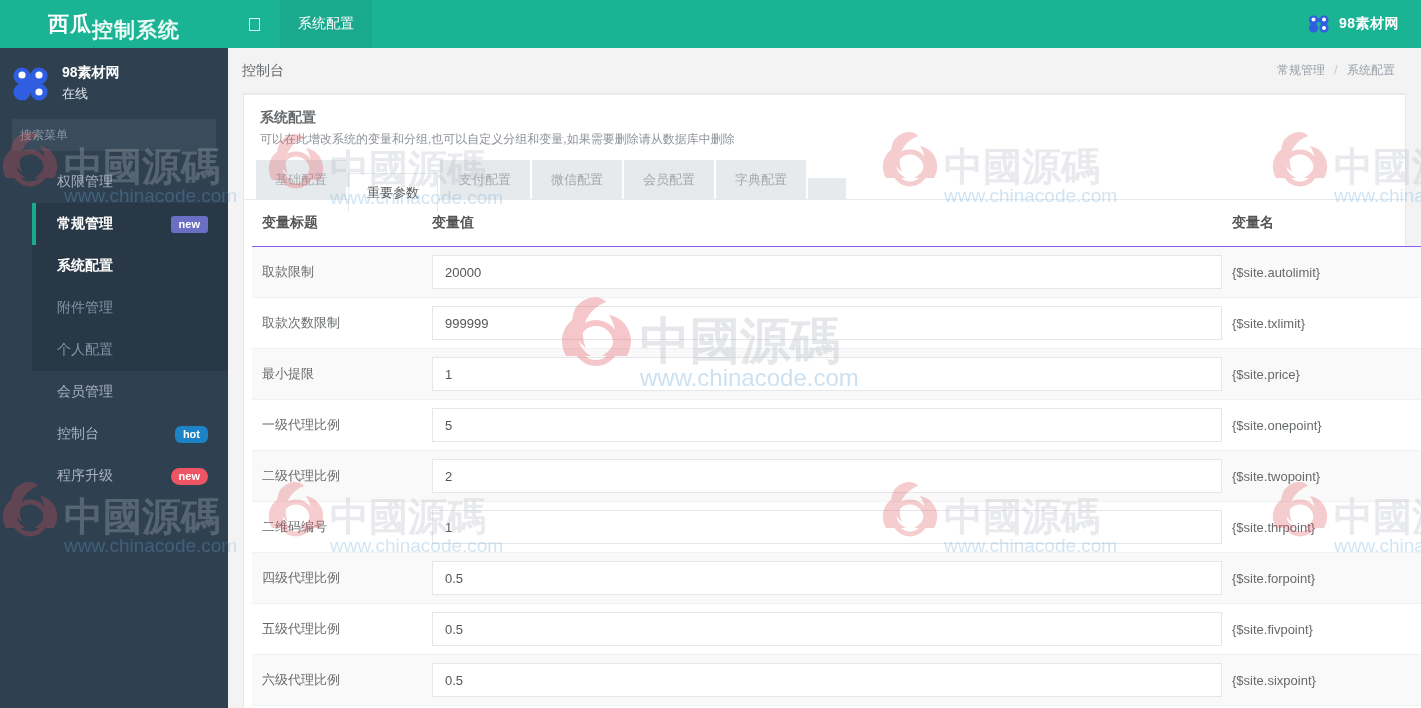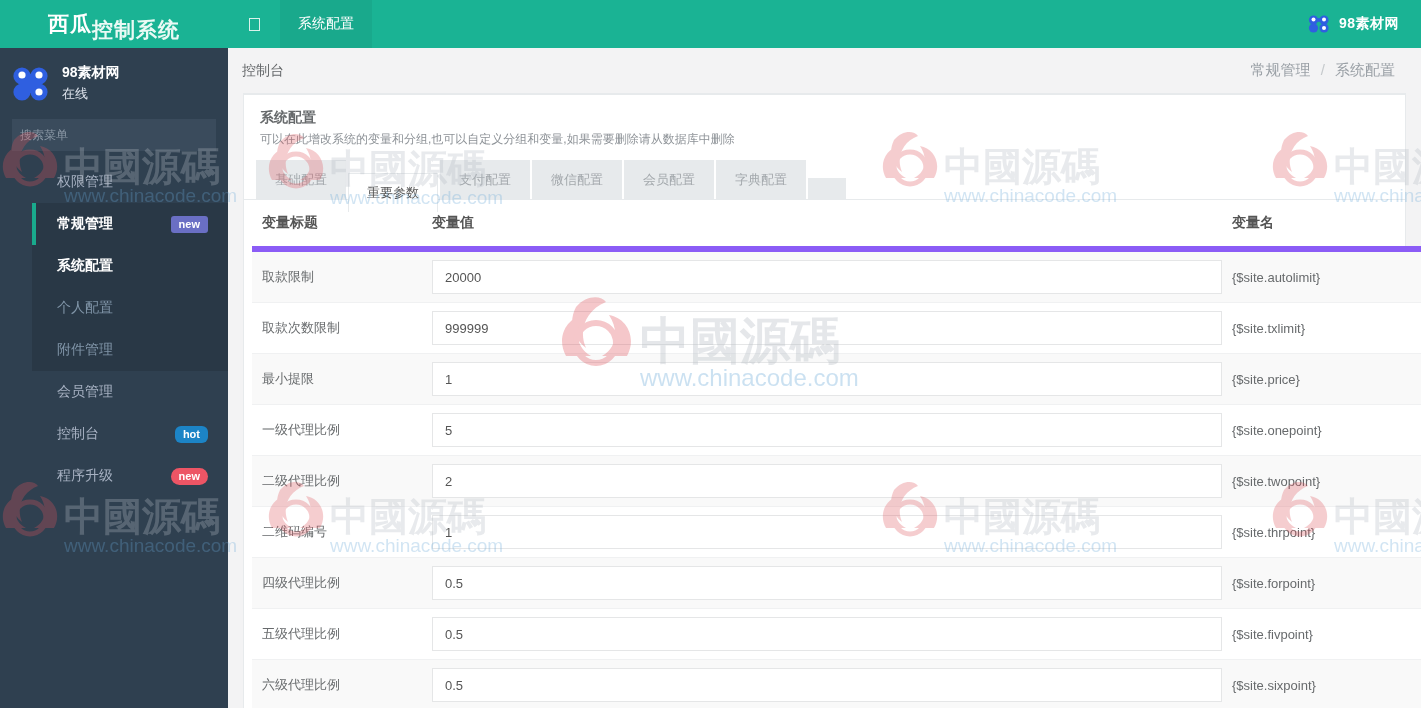--- a/index.html
+++ b/index.html
@@ -91,21 +91,21 @@
   
   .content {
     position: absolute; top: 48px; left: 228px; width: 1193px; height: 660px;
     background: #f3f3f4; overflow: hidden;
   }
   .crumbbar {
     height: 45px; display: flex; align-items: center; padding: 0 26px 0 14px;
     background: #f3f3f4;
   }
   .crumb-title { font-size: 14px; color: #676a6c; flex: 1; }
-  .crumb-right { font-size: 15px; color: #9aa0a6; }
+  .crumb-right { font-size: 12px; color: #9aa0a6; }
   .crumb-right .sep { color: #c5c9cc; margin: 0 6px; }
   .crumb-right .cur { color: #9aa0a6; }
 
   .panel {
     margin: 0 15px; background: #ffffff; border: 1px solid #e7eaec;
     border-top: 2px solid #e7eaec; min-height: 610px;
   }
   .panel-head { padding: 14px 16px 0 16px; }
   .panel-title { font-size: 14px; font-weight: bold; color: #676a6c; margin-bottom: 4px; }
   .panel-sub { font-size: 12px; color: #8d9297; }
@@ -120,21 +120,21 @@
     background: #ffffff; color: #555; border-color: #e7eaec;
     position: relative; top: 13px;
   }
   .tab.blank { width: 38px; padding: 10px 0; }
   .tabs-line { height: 1px; background: #e7eaec; margin: 0; }
 
   
   .table { width: 100%; border-collapse: collapse; table-layout: fixed; }
   .table th {
     text-align: left; font-size: 14px; font-weight: bold; color: #555;
-    padding: 14px 10px 14px 0; border-bottom: 6px solid #8b5cf6;
+    padding: 14px 10px 14px 0; border-bottom: 1px solid #8b5cf6;
   }
   .table th.c1 { width: 180px; padding-left: 10px; }
   .table th.c2 { width: 800px; margin-left: 44px; }
   .table th.c3 { width: 203px; }
   .table td {
     padding: 8px 10px 8px 0; border-bottom: 1px solid #f0f1f2;
     font-size: 13px; color: #676a6c; vertical-align: middle;
   }
   .table td.c1 { padding-left: 10px; color: #676a6c; }
   .table tbody tr:nth-child(odd) { background: #f9f9f9; }
@@ -213,24 +213,24 @@
       <li class="menu-item active">
         <span class="label">常规管理</span>
         <span class="badge new-purple">new</span>
       </li>
       <li>
         <ul class="submenu">
           <li class="submenu-item active">
             <span>系统配置</span>
           </li>
           <li class="submenu-item">
-            <span>个人配置</span>
+            <span>附件管理</span>
           </li>
           <li class="submenu-item">
-            <span>附件管理</span>
+            <span>个人配置</span>
           </li>
         </ul>
       </li>
       <li class="menu-item">
         <span class="label">会员管理</span>
       </li>
       <li class="menu-item">
         <span class="label">控制台</span>
         <span class="badge hot">hot</span>
       </li>

